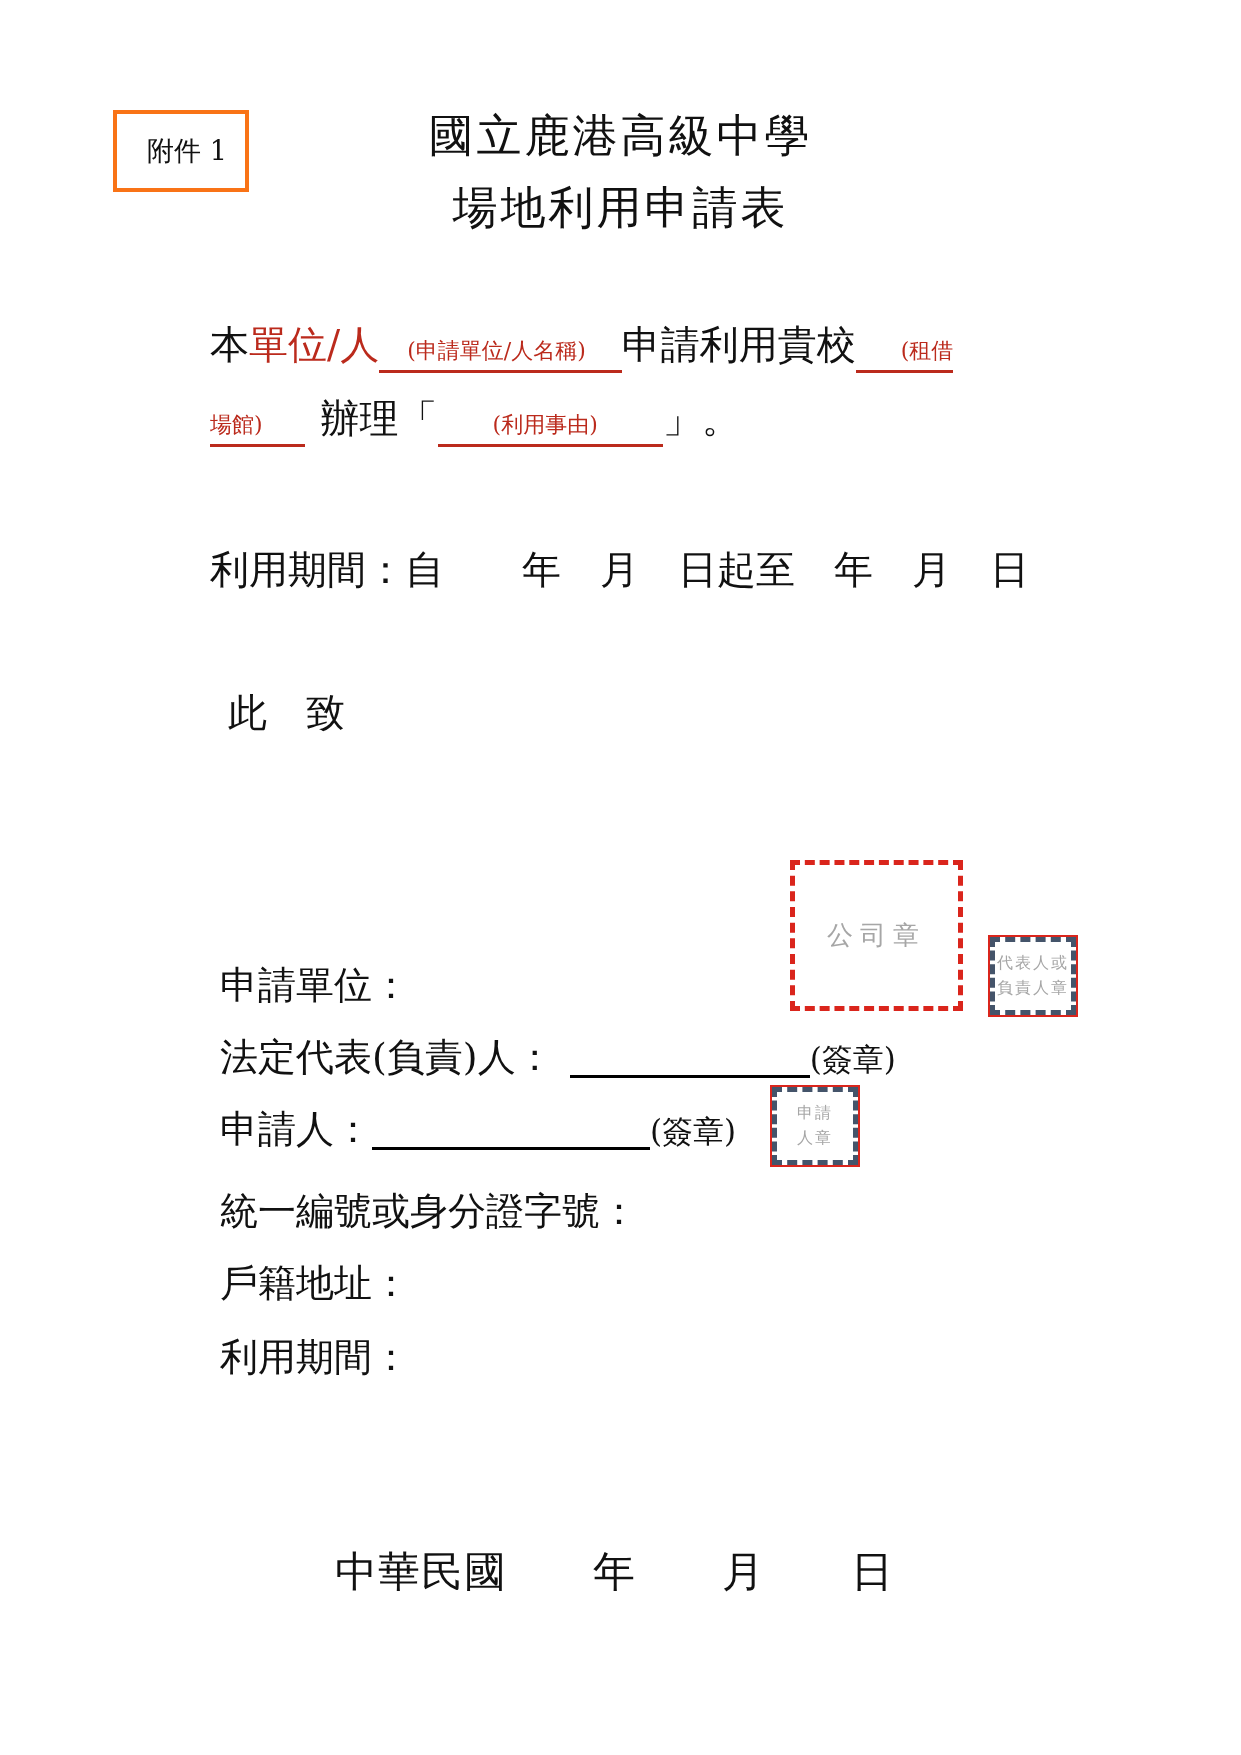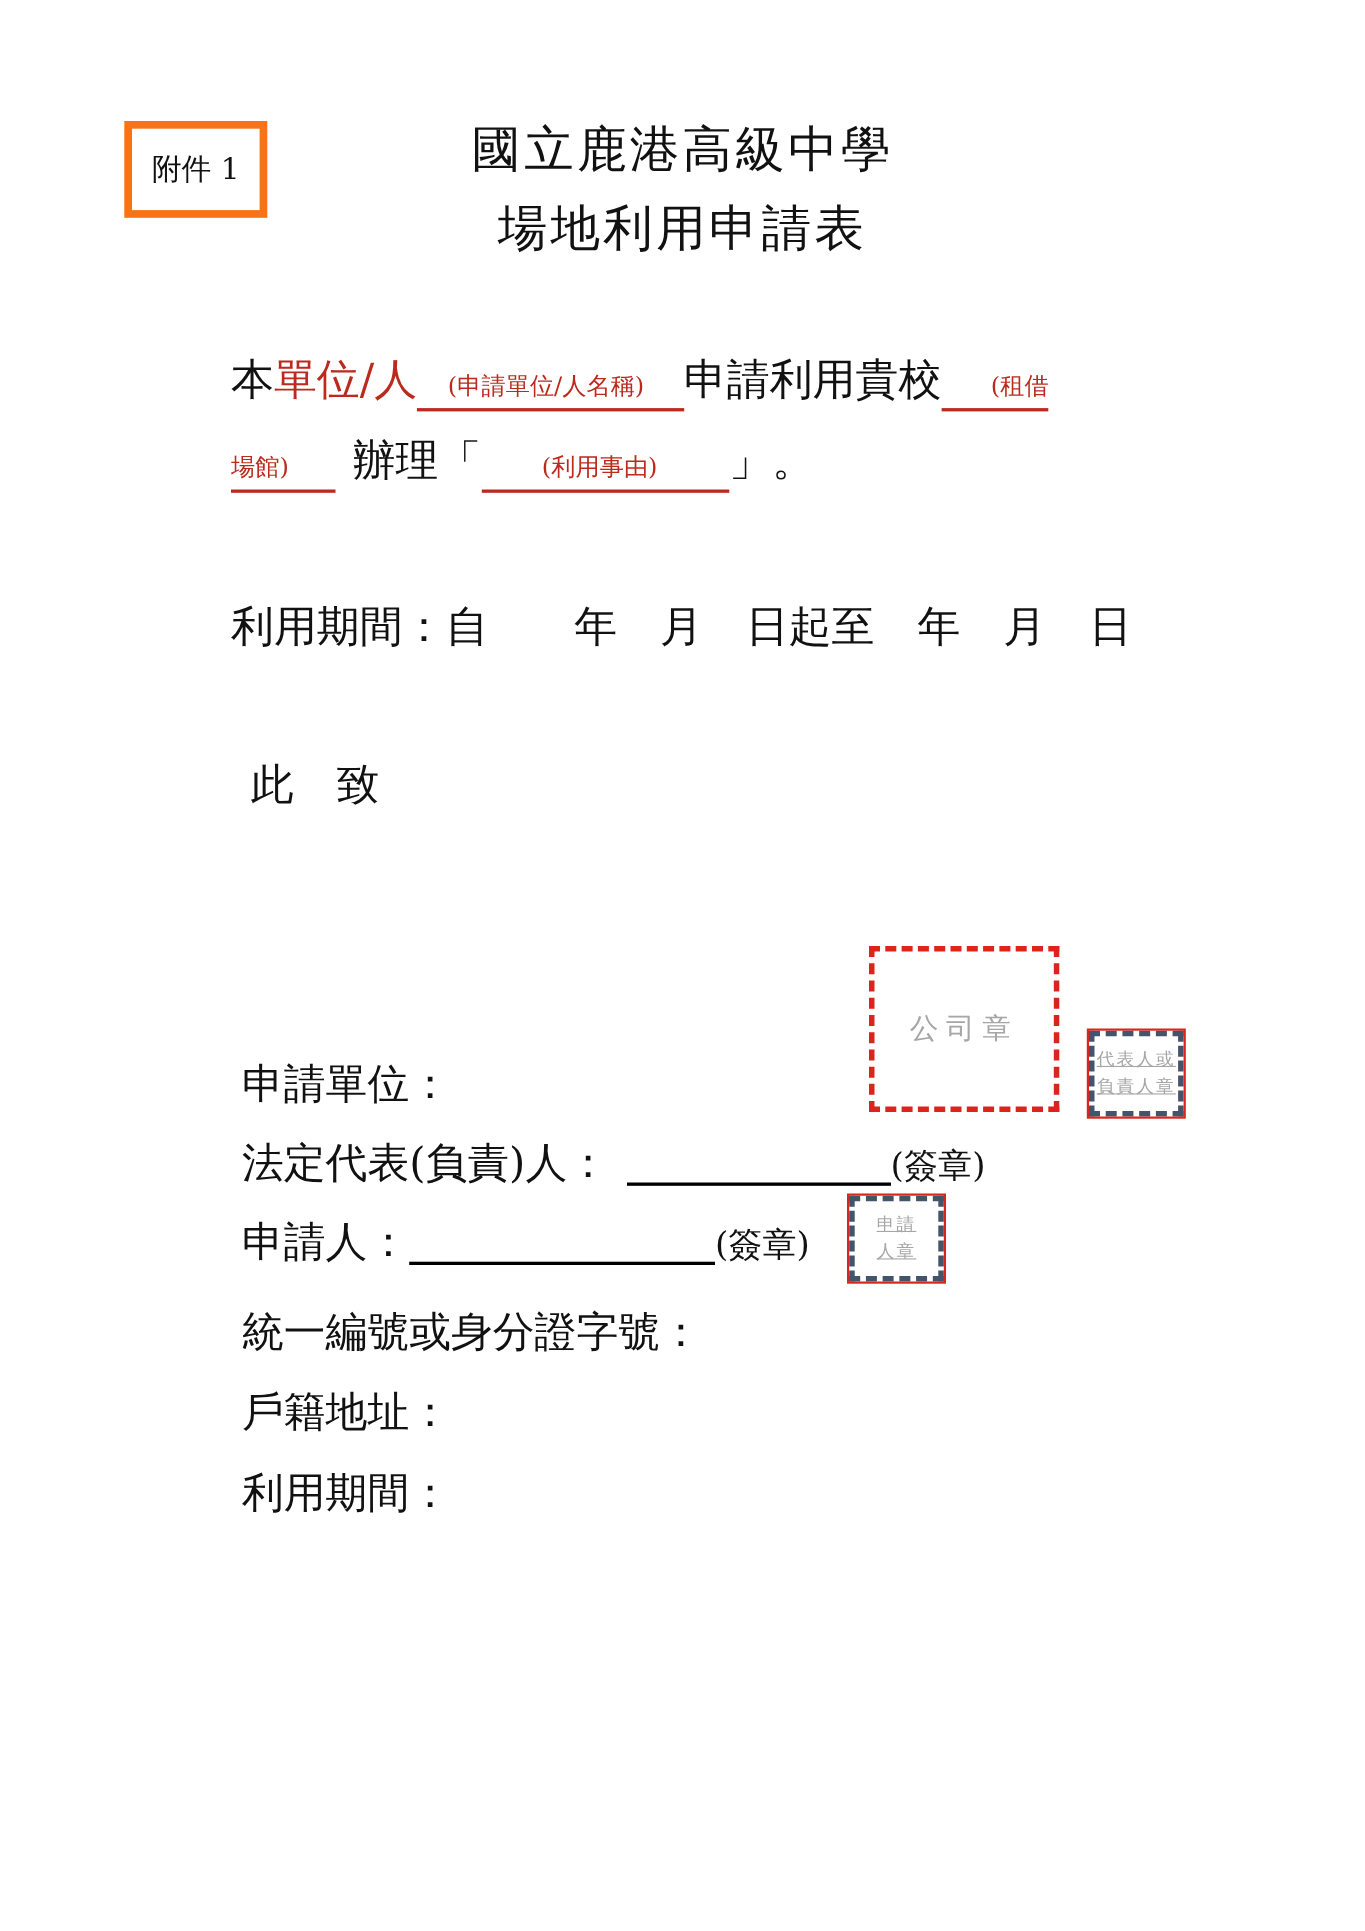--- a/index.html
+++ b/index.html
@@ -2,22 +2,22 @@
 <html style="--text-red: #bb2a1c; --box-red: #da251c; --seal-navy: #44546a; --seal-gray: #a6a6a6;"><head>
 <meta charset="utf-8">
 <style>
   html,body{margin:0;padding:0;background:#fff;}
   .page{
     position:relative;width:1241px;height:1755px;background:#ffffff;
     font-family:"DejaVu Serif","Liberation Serif",serif;color:#111;overflow:hidden;
   }
   .abs{position:absolute;white-space:nowrap;}
   
-  .attach{left:113px;top:110px;width:116px;height:74px;border:7px solid #f97316;
-          display:flex;align-items:center;justify-content:center;font-size:27px;}
+  .attach{left:113px;top:110px;width:116px;height:74px;border:4px solid #f97316;
+          display:flex;align-items:center;justify-content:center;font-size:27px;padding-left:12px;}
   
   .title1{left:0;width:100%;top:106px;text-align:center;font-size:45px;letter-spacing:3px;}
   .title2{left:0;width:100%;top:178px;text-align:center;font-size:45px;letter-spacing:3px;}
   
   .pline1{left:210px;top:318px;font-size:39px;}
   .pline2{left:210px;top:392px;font-size:39px;}
   .red{color:var(--text-red,#bb2a1c);}
   .note{font-size:22px;color:var(--text-red,#bb2a1c);}
   .u-red{display:inline-block;line-height:1;padding-bottom:6px;
          border-bottom:3px solid var(--text-red,#bb2a1c);vertical-align:baseline;}
@@ -32,21 +32,21 @@
   
   .seal-company{left:790px;top:860px;width:163px;height:141px;
     border:5px dashed var(--box-red,#da251c);
     display:flex;align-items:center;justify-content:center;}
   .seal-company-label{font-size:26px;letter-spacing:7px;color:var(--seal-gray,#a6a6a6);}
   .seal-small{width:76px;height:68px;border:5px dashed var(--seal-navy,#44546a);
     outline:2px solid var(--box-red,#c8392b);
     display:flex;flex-direction:column;align-items:center;justify-content:center;text-align:center;}
   .seal-rep{left:990px;top:937px;}
   .seal-app{left:772px;top:1087px;}
-  .sline{font-size:16px;color:var(--seal-gray,#a6a6a6);line-height:1.55;letter-spacing:2px;white-space:nowrap;text-decoration:underline;}
+  .sline{font-size:16px;color:var(--seal-gray,#a6a6a6);line-height:1.55;letter-spacing:2px;white-space:nowrap;}
   
   .fline{font-size:38px;}
   .f1{left:220px;top:960px;}
   .f2{left:220px;top:1032px;}
   .f3{left:220px;top:1104px;}
   .f4{left:220px;top:1186px;}
   .f5{left:220px;top:1258px;}
   .f6{left:220px;top:1332px;}
   .blank-black{display:inline-block;border-bottom:3px solid #000;vertical-align:-8px;}
   .w240{width:240px;} .w278{width:278px;}
@@ -109,14 +109,15 @@
   </div>
 
   <div class="abs fline f5">
     <span>戶籍地址：</span>
   </div>
 
   <div class="abs fline f6">
     <span>利用期間：</span>
   </div>
 
+  <div class="abs dateline">中華民國　　年　　月　　日</div>
 
 </div>
 
 </body></html>

